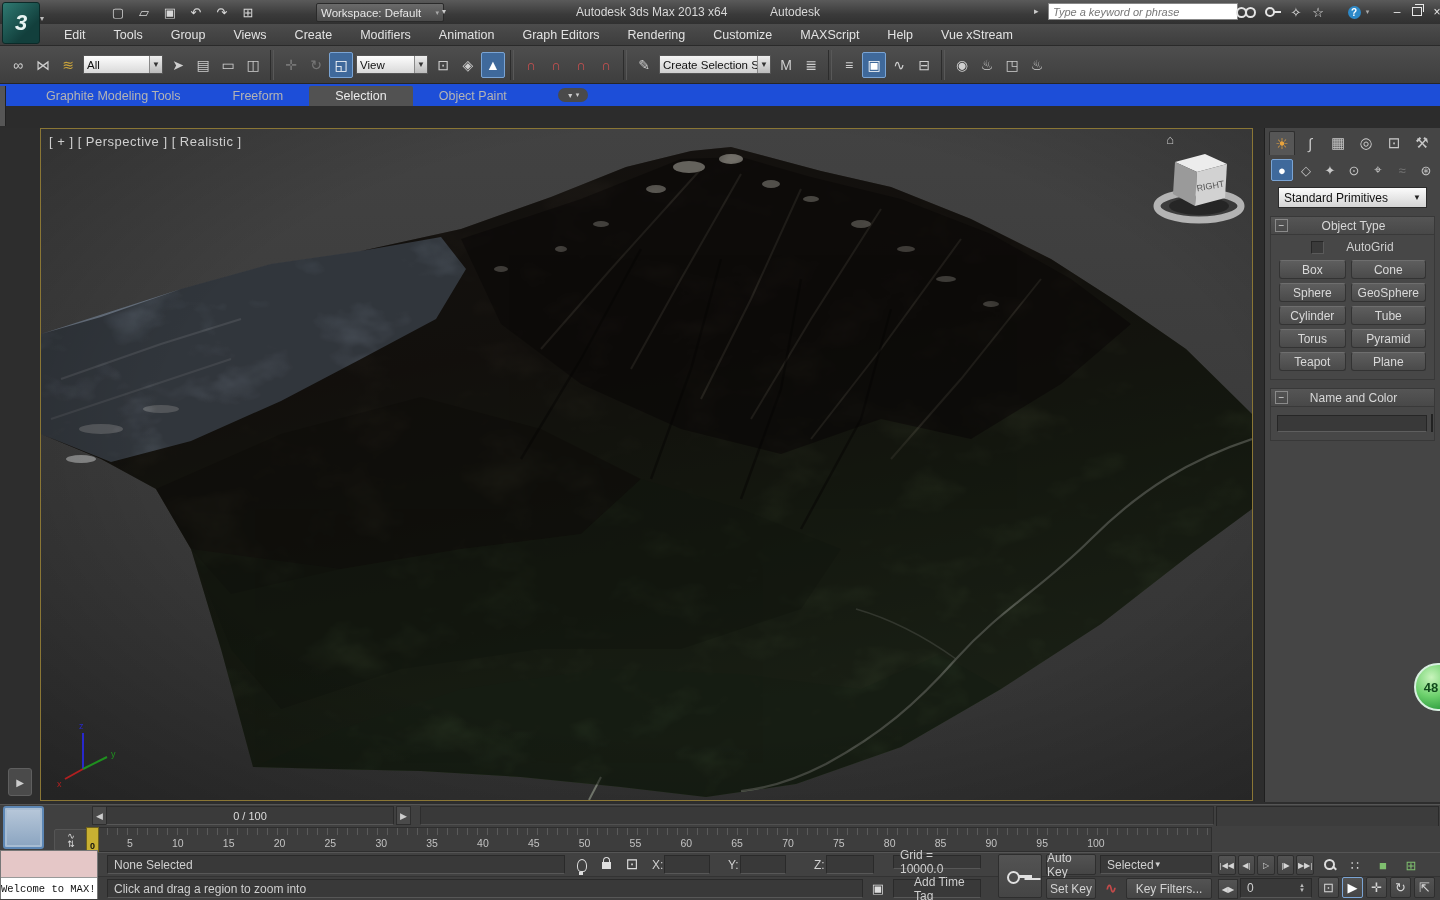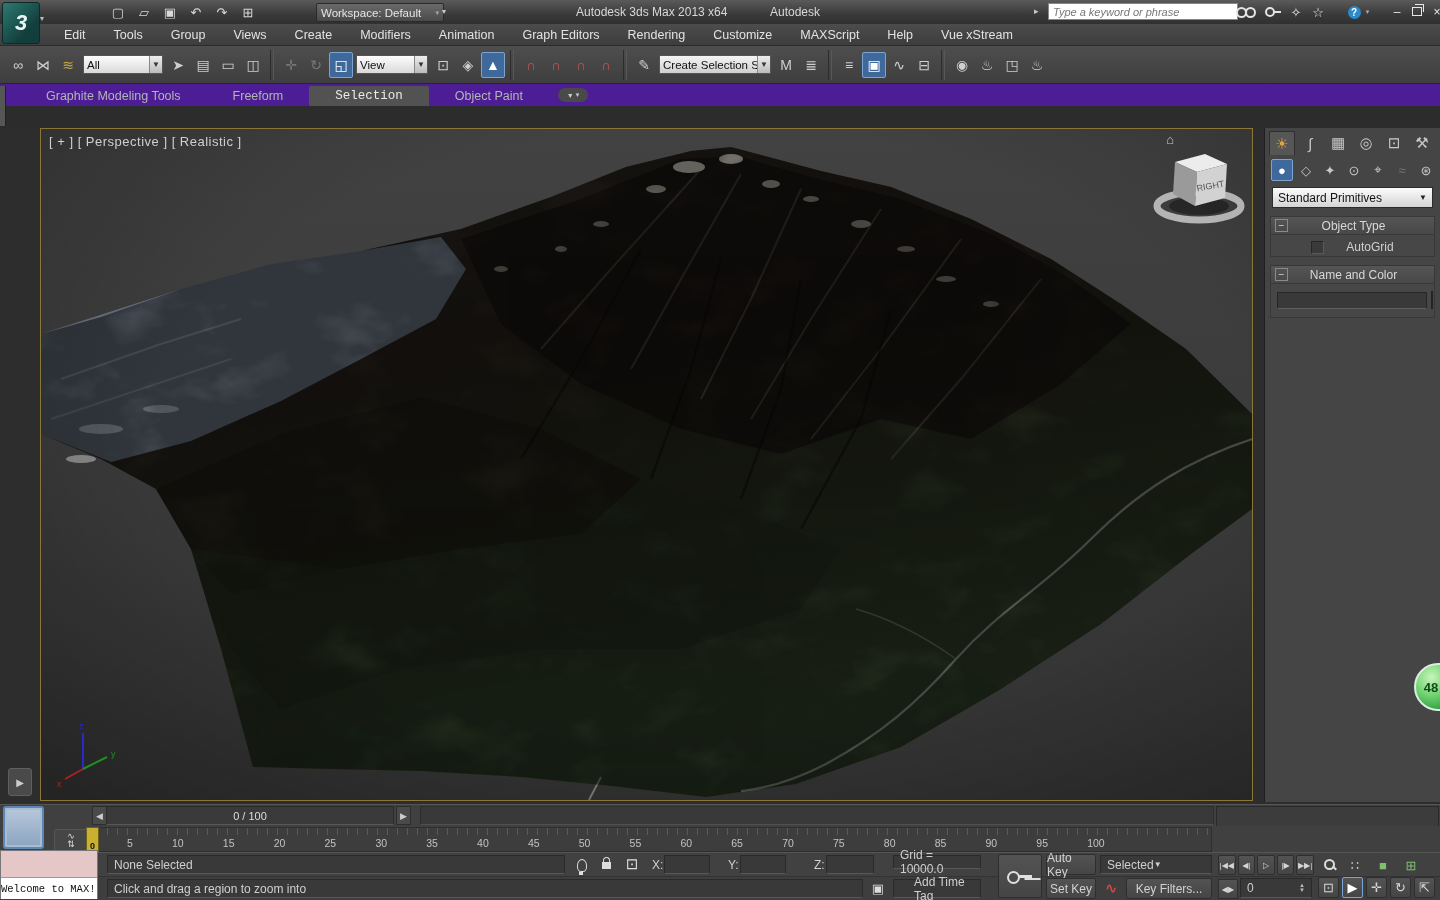--- a/index.html
+++ b/index.html
@@ -48,24 +48,24 @@
   .tbtn{width:24px;height:26px;display:flex;align-items:center;justify-content:center;font-size:14px;color:#cfcfcf;border-radius:2px;}
   .tbtn.red{color:#cf5050;font-weight:bold;}
   .tbtn.gold{color:#c9a33c;}
   .tbtn.dim{opacity:.35;}
   .tbtn.on{background:#3f699b;border:1px solid #7aa4d4;box-sizing:border-box;color:#fff;}
   .tcombo{height:17px;background:linear-gradient(#fdfdfd,#d9d9d9);border:1px solid #555;color:#111;
        display:flex;align-items:center;justify-content:space-between;padding:0 3px;font-size:11.5px;margin:0 3px;}
   .tcombo .dd{font-size:8px;color:#333;background:linear-gradient(#eee,#bbb);border-left:1px solid #888;
        height:100%;display:flex;align-items:center;padding:0 2px;margin-right:-3px;}
   
-  #ribbontabs{left:0;top:84px;width:1440px;height:22px;background:#4c1d95;display:flex;align-items:flex-end;
+  #ribbontabs{left:0;top:84px;width:1440px;height:22px;background:#1d4ed8;display:flex;align-items:flex-end;
        padding-left:20px;box-sizing:border-box;}
   .rtab{padding:3px 26px;font-size:12.5px;color:#b4b4b4;}
-  .rtab.active{background:#525252;color:#eaeaea;border-radius:2px 2px 0 0;font-family:Liberation Mono, monospace;}
+  .rtab.active{background:#525252;color:#eaeaea;border-radius:2px 2px 0 0;}
   #ribbon-dd{left:558px;top:88px;width:30px;height:14px;background:#4a4a4a;border-radius:7px;
        display:flex;align-items:center;justify-content:center;gap:2px;color:#ccc;font-size:7px;}
   #ribbonstrip{left:0;top:106px;width:1440px;height:22px;background:#2c2c2c;border-bottom:1px solid #1f1f1f;}
   #ribbongrip{left:0;top:86px;width:5px;height:40px;background:#565656;border-right:1px solid #222;}
   
   #workspace{left:0;top:128px;width:1440px;height:676px;background:#2d2d2d;}
   #viewport{left:40px;top:0;width:1213px;height:673px;box-sizing:border-box;border:1px solid #8a7635;background:#3a3a3a;}
   #vp-label{left:8px;top:5px;color:#cfcfcf;font-size:13px;letter-spacing:.5px;z-index:5;}
   #vp-home{right:78px;top:3px;color:#c8c8c8;font-size:13px;z-index:5;}
   #left-arrow-btn{left:8px;top:640px;width:22px;height:26px;background:#4a4a4a;border:1px solid #5f5f5f;
@@ -73,21 +73,21 @@
   
   #cmdpanel{left:1264px;top:128px;width:176px;height:674px;background:#454545;border-left:1px solid #1f1f1f;box-sizing:border-box;}
   #cp-tabs{display:flex;padding:3px 2px 2px 4px;gap:2px;}
   .cptab{width:26px;height:24px;display:flex;align-items:center;justify-content:center;font-size:15px;color:#c8c8c8;border-radius:2px 2px 0 0;}
   .cptab.active{background:#565656;border:1px solid #2e2e2e;border-bottom:none;box-sizing:border-box;}
   .cptab.gold{color:#e8a33d;}
   #cp-cats{display:flex;padding:2px 2px 2px 6px;gap:2px;}
   .cpcat{width:22px;height:22px;display:flex;align-items:center;justify-content:center;font-size:13px;color:#c8c8c8;border-radius:2px;}
   .cpcat.on{background:#3f699b;border:1px solid #7aa4d4;box-sizing:border-box;color:#fff;}
   .cpcat.dim{opacity:.35;}
-  #cp-dd{margin:4px 7px;height:19px;background:linear-gradient(#fbfbfb,#d4d4d4);border:1px solid #2b2b2b;
+  #cp-dd{margin:4px 13px;height:19px;background:linear-gradient(#fbfbfb,#d4d4d4);border:1px solid #2b2b2b;
        display:flex;align-items:center;justify-content:space-between;padding:0 5px;color:#111;font-size:12px;}
   #cp-dd .dd{font-size:8px;color:#222;}
   .rollout{margin:8px 5px 0 5px;border:1px solid #383838;background:#474747;}
   .rollhead{height:17px;background:linear-gradient(#555,#484848);border-bottom:1px solid #393939;
        display:flex;align-items:center;font-size:12px;color:#d8d8d8;}
   .rollhead .minus{width:11px;height:11px;border:1px solid #8a8a8a;margin:0 4px;display:flex;align-items:center;
        justify-content:center;font-size:10px;line-height:9px;color:#ddd;}
   .rollhead .rtitle{flex:1;text-align:center;margin-right:19px;}
   .autogrid-row{display:flex;align-items:center;justify-content:center;gap:22px;padding:5px 0 2px 0;color:#cfcfcf;}
   .chk{width:11px;height:11px;background:#3a3a3a;border:1px solid #262626;border-bottom-color:#5a5a5a;border-right-color:#5a5a5a;}
@@ -416,20 +416,32 @@
   </div>
   <div class="rollout">
     <div class="rollhead">
       <span class="minus">−</span>
       <span class="rtitle">Object Type</span>
     </div>
     <div class="autogrid-row">
       <span class="chk"></span>
       <span>AutoGrid</span>
     </div>
+    <div class="otgrid">
+        <button class="otbtn">Box</button>
+        <button class="otbtn">Cone</button>
+        <button class="otbtn">Sphere</button>
+        <button class="otbtn">GeoSphere</button>
+        <button class="otbtn">Cylinder</button>
+        <button class="otbtn">Tube</button>
+        <button class="otbtn">Torus</button>
+        <button class="otbtn">Pyramid</button>
+        <button class="otbtn">Teapot</button>
+        <button class="otbtn">Plane</button>
+      </div>
   </div>
   <div class="rollout">
     <div class="rollhead">
       <span class="minus">−</span>
       <span class="rtitle">Name and Color</span>
     </div>
     <div class="nc-body">
       <input id="obj-name-field" style="">
       <span id="color-swatch" style="background:#c2398a"></span>
     </div>

